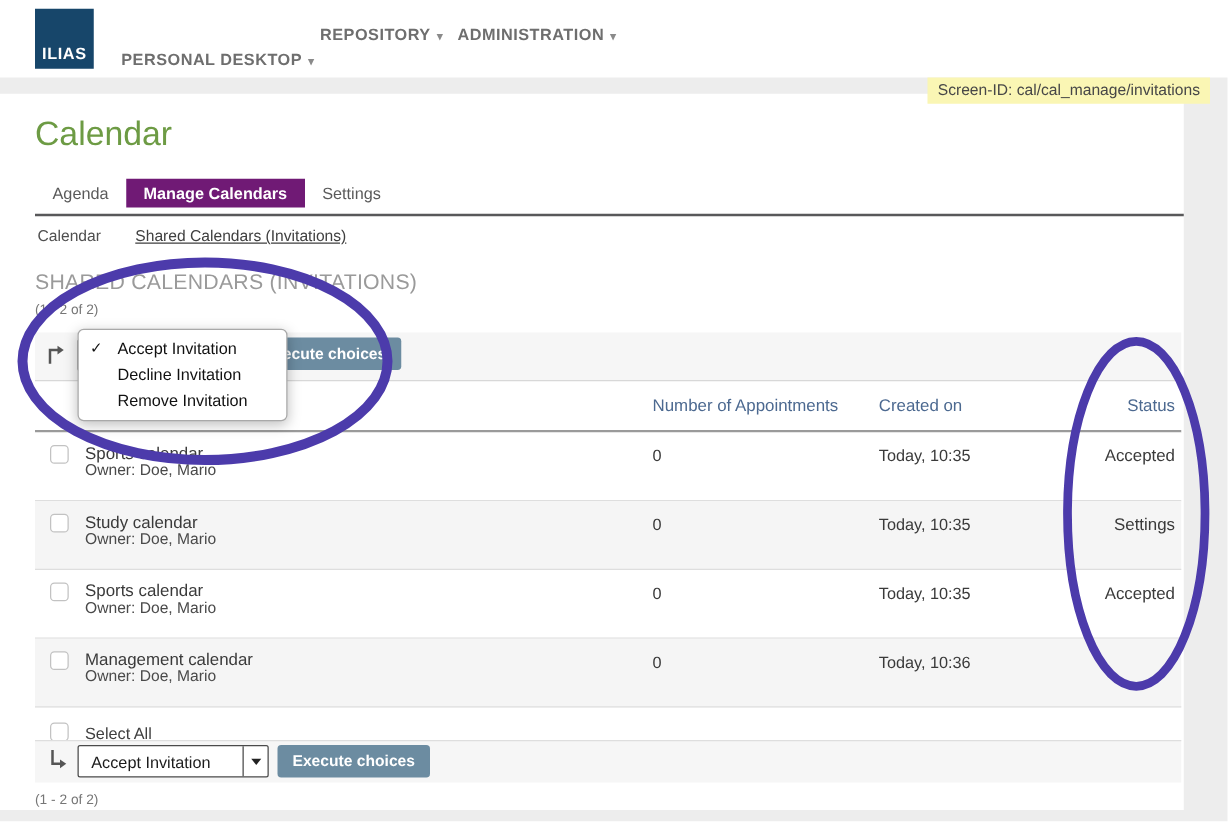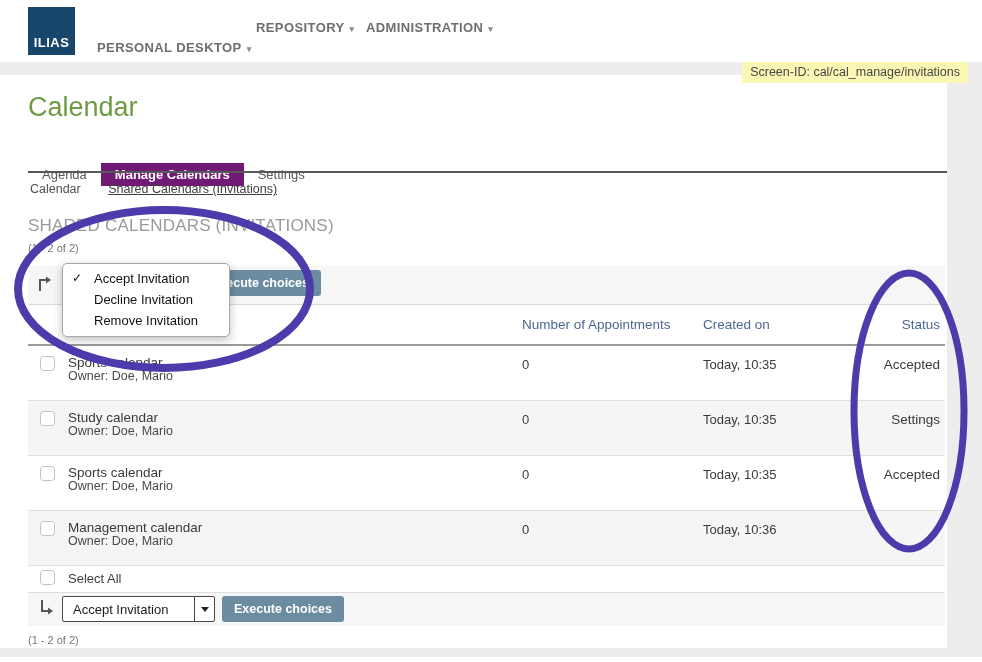--- a/index.html
+++ b/index.html
@@ -34,21 +34,21 @@
   .content { position:absolute; top:75px; left:0; width:947px; height:573px; background:#ffffff; }
 
   .screen-id {
     position:absolute; top:62px; right:14px; z-index:20;
     background:#faf6b4; color:#474747; font-size:12.5px; padding:3px 8px 4px 8px;
   }
 
   .page-title { position:absolute; left:28px; top:17px; font-size:27px; font-weight:400; color:#6d9b44; }
 
   
-  .tabs { position:absolute; left:28px; top:86px; height:25px; display:flex; align-items:flex-end; }
+  .tabs { position:absolute; left:28px; top:66px; height:25px; display:flex; align-items:flex-end; }
   .tab {
     font-size:13px; color:#5a5a5a; padding:4px 14px 4px 14px; cursor:pointer; white-space:nowrap;
   }
   .tab.active { background:#701a75; color:#ffffff; font-weight:bold; }
   .tabs-underline { position:absolute; left:28px; top:96px; width:919px; height:2px; background:#58585a; }
 
   .subtabs { position:absolute; left:30px; top:107px; font-size:12.5px; color:#4f4f4f; }
   .subtab { margin-right:24px; cursor:pointer; }
   .subtab.active { text-decoration:underline; color:#3f3f3f; }
 
@@ -112,21 +112,21 @@
   .cb {
     position:absolute; left:12px; top:10px; width:15px; height:15px;
     background:#ffffff; border:1px solid #c2c2c2; border-radius:3.5px; cursor:pointer;
   }
   .cell-title { position:absolute; left:40px; top:9px; font-size:13.5px; color:#3a3a3a; }
   .cell-owner { position:absolute; left:40px; top:23px; font-size:12.5px; color:#4a4a4a; }
   .cell-num { position:absolute; left:494px; top:11px; font-size:13px; color:#3a3a3a; }
   .cell-created { position:absolute; left:675px; top:11px; font-size:13px; color:#3a3a3a; }
   .cell-status { position:absolute; left:800px; top:11px; width:112px; text-align:right; font-size:13.5px; color:#3a3a3a; }
 
-  .selectall-row { position:absolute; left:0; top:300px; width:917px; height:26px; background:#ffffff; }
+  .selectall-row { position:absolute; left:0; top:308px; width:917px; height:26px; background:#ffffff; }
   .selectall-row .cb { top:4px; }
   .selectall-label { position:absolute; left:40px; top:5px; font-size:13px; color:#3f3f3f; }
 
   .pagination-bottom { position:absolute; left:0; top:368px; font-size:11px; color:#767676; }
 
   
   .annotation { position:absolute; top:0; left:0; width:982px; height:662px; z-index:60; pointer-events:none; }
 </style>
 </head>
 <body>

